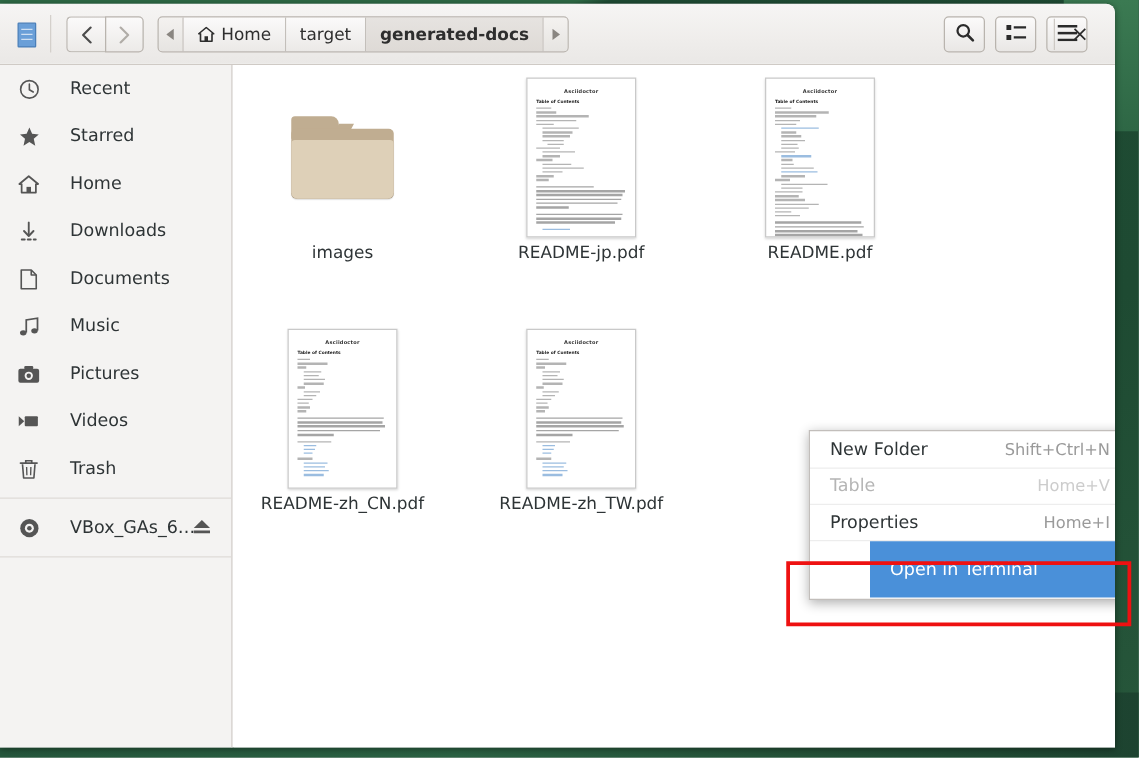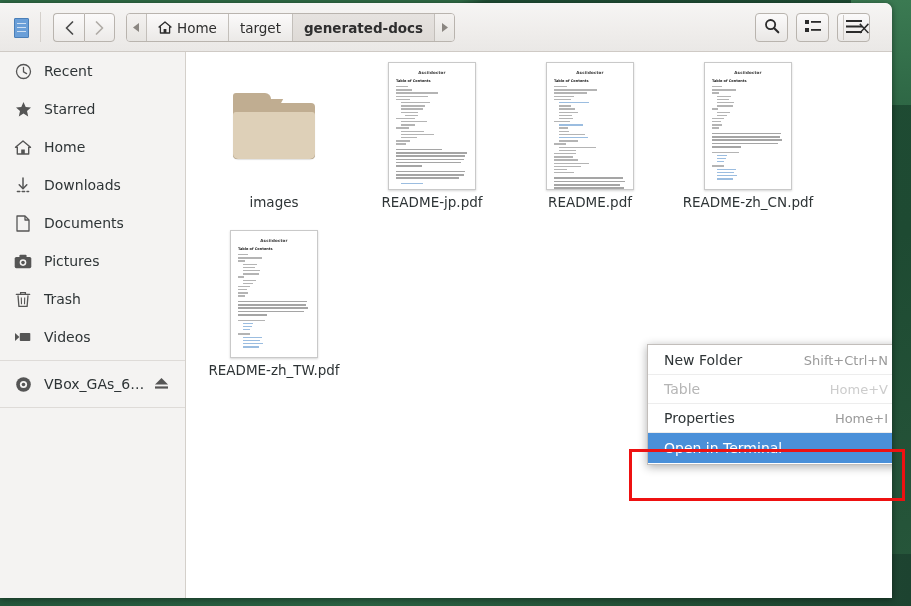--- a/index.html
+++ b/index.html
@@ -89,33 +89,33 @@
   }
   .rsep{position:absolute;right:48px;top:12px;width:1px;height:25px;background:#cdc9c4;}
 
   
   #sidebar{
     position:absolute;left:0;top:49px;width:186px;height:546px;
     background:#f4f3f2;border-right:1px solid #d4d0cb;
     box-sizing:border-box;
   }
   .sbrow{
-    height:38px;display:flex;align-items:center;gap:12px;padding-left:14px;
+    height:38px;display:flex;align-items:center;gap:24px;padding-left:14px;
     font-size:14px;color:#2e3436;cursor:default;box-sizing:border-box;
     position:relative;
   }
   .sbrow .ico{width:18px;height:18px;display:flex;align-items:center;justify-content:center;color:#555;}
   .sbrow .ico svg{display:block}
   .sbrow .eject{position:absolute;right:16px;top:12px;color:#555;}
   .sbsep{height:1px;background:#dedbd8;margin:4px 0 4px 0;}
 
   
   #filearea{position:absolute;left:187px;top:49px;width:705px;height:546px;background:#fff;}
   .grid{position:absolute;left:8px;top:6px;width:690px;
-        display:flex;flex-wrap:wrap;}
+        display:flex;flex-wrap:wrap;gap:33px;}
   .fitem{width:158px;height:168px;display:flex;flex-direction:column;
          align-items:center;justify-content:flex-start;cursor:default;}
   .fitem .thumbwrap{height:136px;display:flex;align-items:center;justify-content:center;}
   .fitem .label{font-size:13.5px;color:#2e3436;text-align:center;line-height:16px;}
 
   
   .folder{position:relative;width:82px;height:66px;}
   .folder .tab{position:absolute;left:0;top:0;width:38px;height:18px;
      background:#c0ad91;border-radius:3px 6px 0 0;}
   .folder .tab:after{content:"";position:absolute;right:-9px;top:6px;width:12px;height:12px;
@@ -147,21 +147,21 @@
     box-shadow:0 2px 9px rgba(0,0,0,.32);
     padding:1px 0;box-sizing:border-box;z-index:30;
   }
   .mi{height:29px;display:flex;align-items:center;justify-content:space-between;
       padding:0 16px;font-size:14px;color:#2e3436;box-sizing:border-box;
       border-bottom:1px solid #ededed;}
   .mi:last-child{border-bottom:none;}
   .mi .accel{color:#9a9a9a;font-size:13px;text-align:center;}
   .mi.disabled{color:#b5b5b5;}
   .mi.disabled .accel{color:#cccccc;}
-  .mi.sel{background:#4a90d9;color:#fff;border-bottom:none;height:30px;}
+  .mi.sel{background:#4a90d9;color:#fff;border-bottom:none;height:45px;margin-left:48px;}
   .mi.sel .accel{color:#fff;}
 
   
   #redbox{position:absolute;left:629px;top:449px;width:276px;height:52px;
           border:3px solid #ee1111;box-sizing:border-box;z-index:40;pointer-events:none;}
 </style>
 </head>
 <body>
 
 <div id="desktop">
@@ -302,53 +302,63 @@
     <div class="sbrow">
       <span class="ico">
         <svg width="14" height="17" viewBox="0 0 14 17">
             <path d="M1 1 L9 1 L13 5 L13 16 L1 16 Z" fill="none" stroke="#555" stroke-width="1.3" stroke-linejoin="round"></path>
             <path d="M9 1 L9 5 L13 5" fill="none" stroke="#555" stroke-width="1.3" stroke-linejoin="round"></path>
           </svg>
       </span>
       <span>Documents</span>
     </div>
 
+    <div class="sbrow">
+      <span class="ico">
+        <svg width="17" height="17" viewBox="0 0 17 17">
+            <path d="M6 13 L6 3 L15 1.6 L15 11.4" fill="none" stroke="#555" stroke-width="1.4"></path>
+            <ellipse cx="3.6" cy="13.2" rx="2.6" ry="2.1" fill="#555"></ellipse>
+            <ellipse cx="12.6" cy="11.6" rx="2.6" ry="2.1" fill="#555"></ellipse>
+          </svg>
+      </span>
+      <span>Music</span>
+    </div>
 
     <div class="sbrow">
       <span class="ico">
         <svg width="18" height="15" viewBox="0 0 18 15">
             <rect x="0.7" y="3" width="16.6" height="11.2" rx="1.6" fill="#555"></rect>
             <rect x="5.4" y="0.8" width="7.2" height="2.6" rx="1" fill="#555"></rect>
             <circle cx="9" cy="8.6" r="3.3" fill="#f4f3f2"></circle>
             <circle cx="9" cy="8.6" r="1.8" fill="#555"></circle>
           </svg>
       </span>
       <span>Pictures</span>
     </div>
 
     <div class="sbrow">
       <span class="ico">
+        <svg width="18" height="14" viewBox="0 0 18 14">
+            <path d="M1 3 L1 11 L5.4 7 Z" fill="#555"></path>
+            <rect x="5.8" y="3" width="10.5" height="8" rx="0.8" fill="#555"></rect>
+          </svg>
+      </span>
+      <span>Videos</span>
+    </div>
+
+    <div class="sbrow">
+      <span class="ico">
         <svg width="16" height="17" viewBox="0 0 16 17">
             <path d="M1.4 3.4 L14.6 3.4" stroke="#555" stroke-width="1.4" stroke-linecap="round"></path>
             <path d="M5.6 3.4 L5.6 1.6 L10.4 1.6 L10.4 3.4" fill="none" stroke="#555" stroke-width="1.3"></path>
             <path d="M3 4.4 L3.9 15.4 L12.1 15.4 L13 4.4" fill="none" stroke="#555" stroke-width="1.3" stroke-linejoin="round"></path>
             <path d="M6.3 6.6 L6.5 13.2 M9.7 6.6 L9.5 13.2" stroke="#555" stroke-width="1.1"></path>
           </svg>
       </span>
       <span>Trash</span>
-    </div>
-
-    <div class="sbrow">
-      <span class="ico">
-        <svg width="18" height="14" viewBox="0 0 18 14">
-            <path d="M1 3 L1 11 L5.4 7 Z" fill="#555"></path>
-            <rect x="5.8" y="3" width="10.5" height="8" rx="0.8" fill="#555"></rect>
-          </svg>
-      </span>
-      <span>Videos</span>
     </div>
 
     <div class="sbsep"></div>
 
     <div class="sbrow">
       <span class="ico">
         <svg width="17" height="17" viewBox="0 0 17 17">
             <circle cx="8.5" cy="8.5" r="7.3" fill="#555"></circle>
             <circle cx="8.5" cy="8.5" r="3.6" fill="#f4f3f2"></circle>
             <circle cx="8.5" cy="8.5" r="1.8" fill="#555"></circle>

